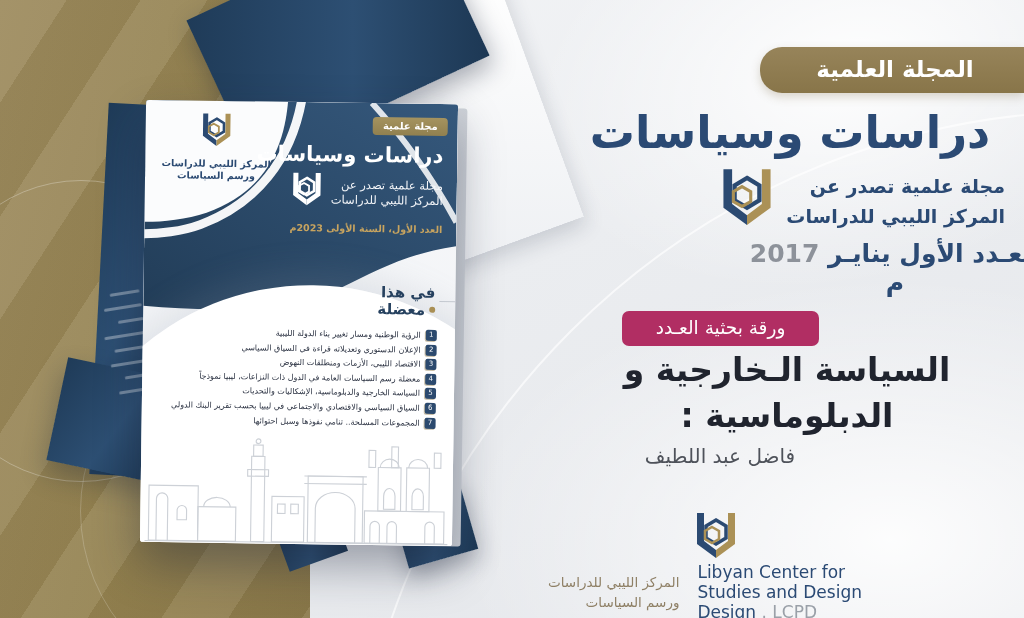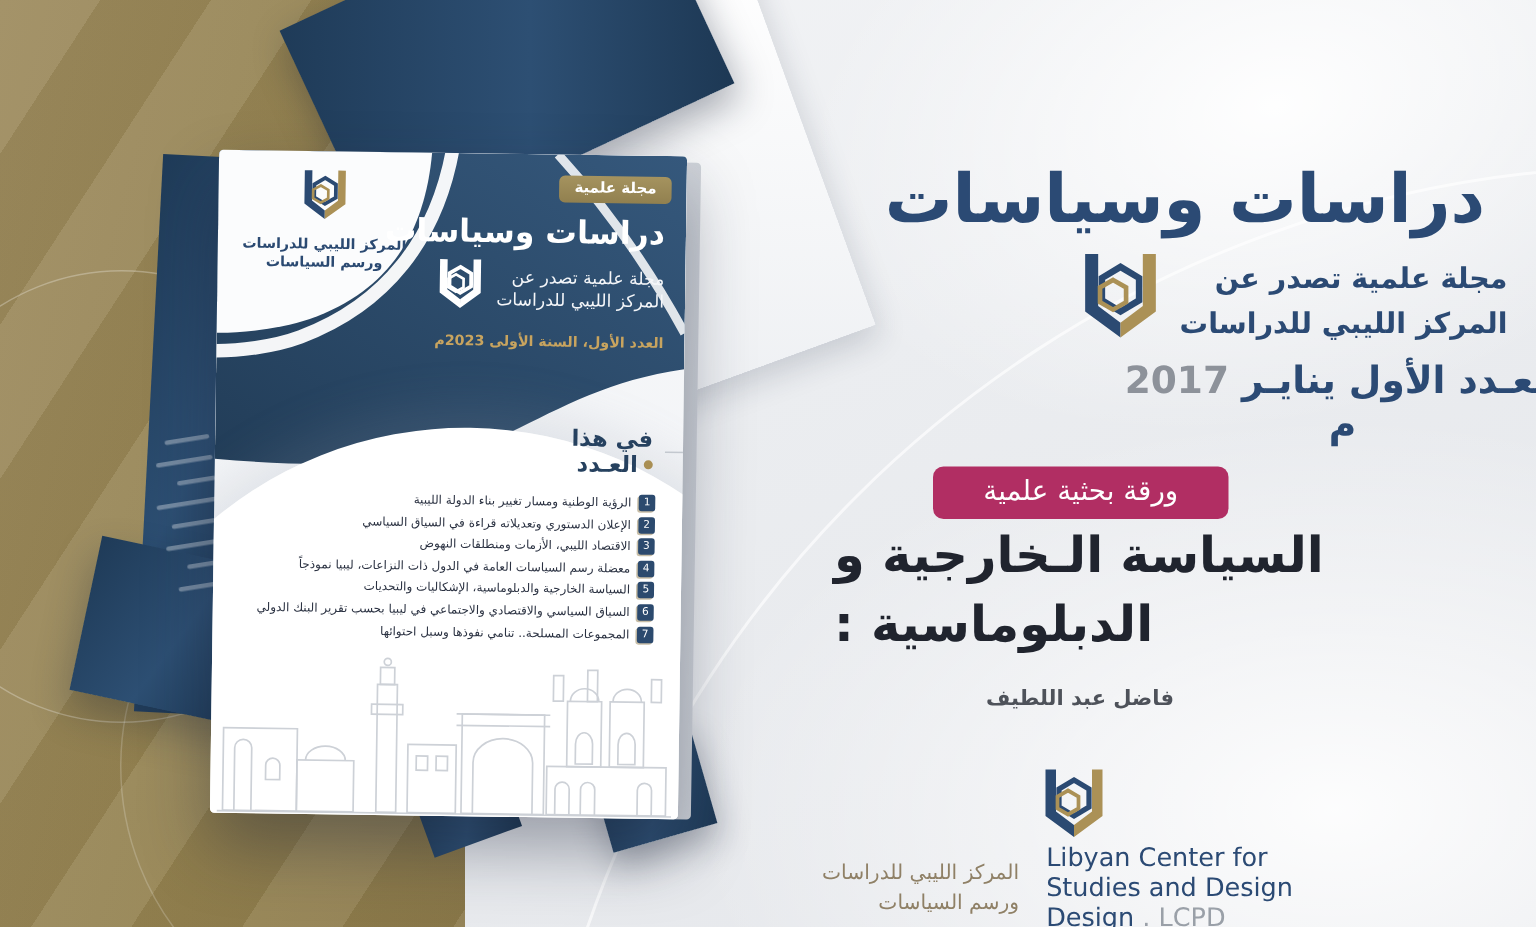--- a/index.html
+++ b/index.html
@@ -67,23 +67,23 @@
           background:linear-gradient(180deg,#97845a,#887549);display:flex;align-items:center;justify-content:center;
           color:#fff;font-size:23px;font-weight:800;padding:0 26px 2px 32px;direction:rtl;
           box-shadow:0 4px 10px rgba(120,100,60,.25);}
   .jtitle{left:560px;top:106px;width:460px;text-align:center;color:#2b4a74;font-size:45px;font-weight:800;direction:rtl;}
   .jsub{right:19px;top:168px;display:flex;align-items:center;gap:8px;}
   .jsub .txt{color:#2b4a74;font-size:19px;font-weight:600;line-height:1.55;direction:rtl;text-align:right;}
   .jissue{left:745px;top:239px;width:300px;text-align:center;color:#2b4a74;font-size:25px;font-weight:800;direction:rtl;}
   .jissue .year{color:#8d929a;}
   .pbadge{left:622px;top:311px;width:197px;height:33px;background:#b12e63;border-radius:7px;color:#fff;
           display:flex;align-items:center;justify-content:center;font-size:18.5px;direction:rtl;padding-bottom:2px;}
-  .ptitle{left:556px;top:347px;width:462px;text-align:left;color:#20242e;font-size:33px;font-weight:800;
+  .ptitle{left:556px;top:347px;width:462px;text-align:center;color:#20242e;font-size:33px;font-weight:800;
           line-height:1.4;direction:rtl;}
-  .pauthor{left:608px;top:458px;width:224px;text-align:center;color:#4e525a;font-size:14px;font-weight:700;direction:rtl;}
+  .pauthor{left:608px;top:444px;width:224px;text-align:center;color:#4e525a;font-size:20px;font-weight:400;direction:rtl;}
   .flogo{left:691px;top:512px;}
   .ftext{left:560px;top:562px;width:290px;display:flex;justify-content:center;align-items:center;gap:9px;}
   .ftext .ar{color:#8f8066;font-size:13.5px;line-height:1.5;text-align:right;direction:rtl;white-space:nowrap;}
   .ftext .divider{width:2px;height:40px;background:#b5a377;}
   .ftext .en{color:#2b4a74;font-size:17px;font-weight:400;line-height:1.18;white-space:nowrap;}
   .ftext .lcpd{color:#9aa0a8;}
 </style>
 </head>
 <body>
 
@@ -164,21 +164,21 @@
         </svg>
       <div class="txt">
         <div>مجلة علمية تصدر عن</div>
         <div>المركز الليبي للدراسات</div>
       </div>
     </div>
     <div class="abs cov-issue">العدد الأول، السنة الأولى 2023م</div>
 
     <div class="abs toc-head">
       <div>في هذا</div>
-      <div><span class="dot"></span><span>العـدد</span></div>
+      <div><span class="dot"></span><span>معضلة</span></div>
       <div class="rule"></div>
     </div>
 
     <div class="abs toc">
       <div class="row">
           <span class="num">1</span>
           <span class="txt">الرؤية الوطنية ومسار تغيير بناء الدولة الليبية</span>
         </div>
       <div class="row">
           <span class="num">2</span>
@@ -233,40 +233,41 @@
       <path d="M278,30 a10,9 0 0 1 20,0"></path>
       <path d="M252,60 a6,8 0 0 1 12,0 V74 H252 Z"></path>
       <path d="M282,60 a6,8 0 0 1 12,0 V74 H282 Z"></path>
       <rect x="236" y="12" width="7" height="18"></rect>
         <rect x="260" y="8" width="7" height="22"></rect>
         <rect x="305" y="14" width="7" height="16"></rect>
       <line x1="0" y1="110.5" x2="320" y2="110.5"></line>
     </svg>
   </div>
 
+  <div class="abs ribbon">المجلة العلمية</div>
 
   <div class="abs jtitle">دراسات وسياسات</div>
 
   <div class="abs jsub">
     <svg width="62" height="67" viewBox="0 0 100 108">
         <use href="#lcpd-logo"></use>
       </svg>
     <div class="txt">
       <div>مجلة علمية تصدر عن</div>
       <div>المركز الليبي للدراسات</div>
     </div>
   </div>
 
   <div class="abs jissue">
     <span>العـدد الأول ينايـر</span>
     <span class="year">2017</span>
     <span>م</span>
   </div>
 
-  <div class="abs pbadge">ورقة بحثية علمية</div>
+  <div class="abs pbadge">ورقة بحثية العـدد</div>
 
   <div class="abs ptitle">
     <div>السياسة الـخارجية و الدبلوماسية :</div>
   </div>
 
   <div class="abs pauthor">فاضل عبد اللطيف</div>
 
   <div class="abs flogo">
     <svg width="50" height="54" viewBox="0 0 100 108">
         <use href="#lcpd-logo"></use>

